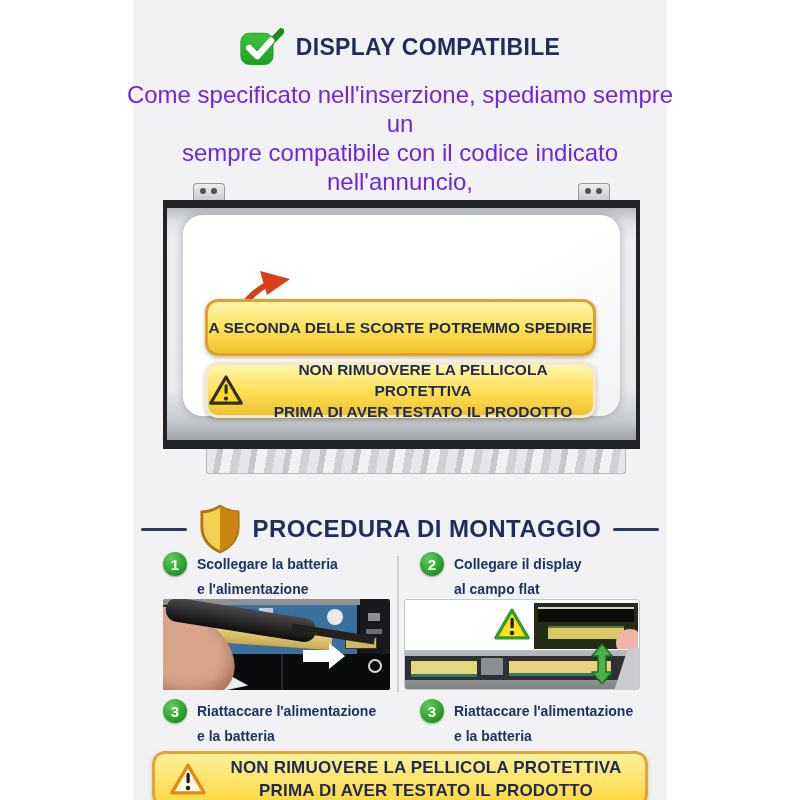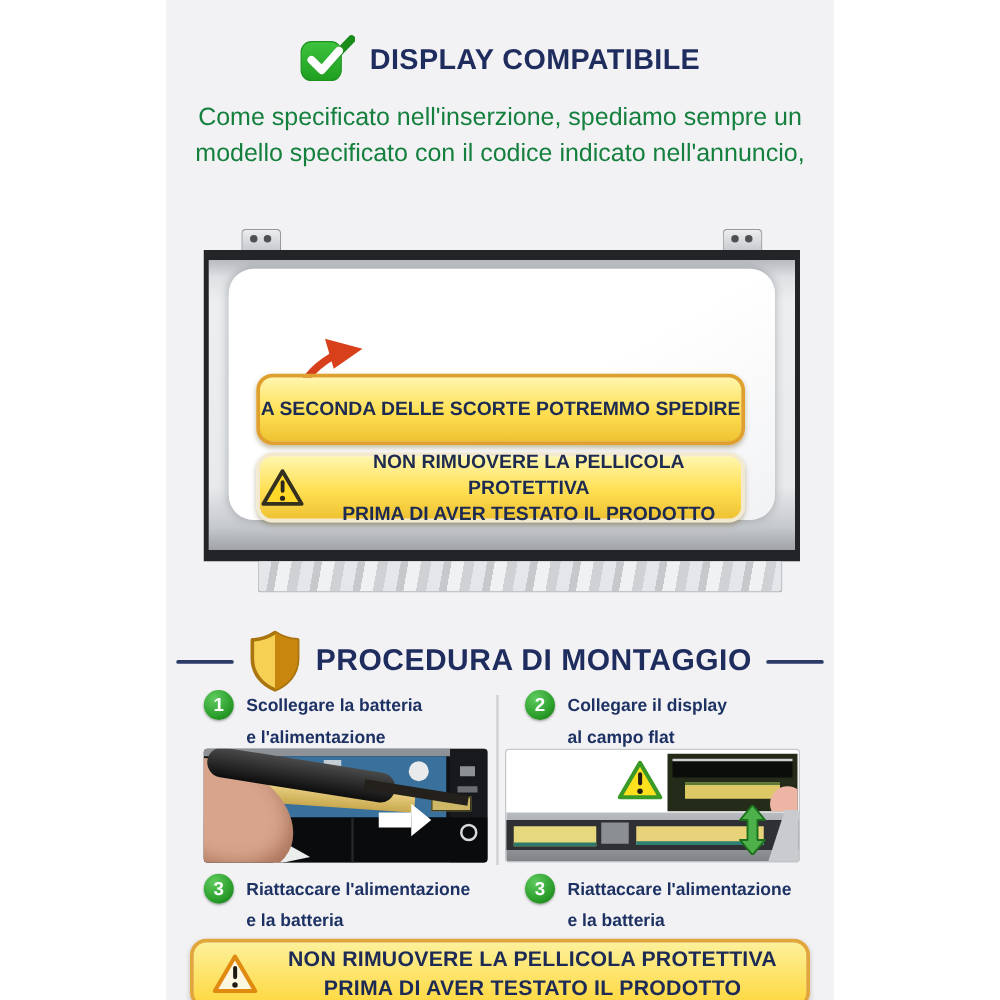--- a/index.html
+++ b/index.html
@@ -3,21 +3,21 @@
 <meta charset="utf-8">
 <style>
   html,body{margin:0;padding:0;background:#ffffff;}
   body{width:800px;height:800px;font-family:"Liberation Sans",sans-serif;}
   #canvas{position:relative;width:704px;height:800px;overflow:hidden;background:#ffffff;}
   .band{position:absolute;left:133px;top:0;width:534px;height:800px;background:#f2f2f5;}
 
   
   .header{position:absolute;left:133px;top:28px;width:534px;display:flex;align-items:center;justify-content:center;gap:12px;}
   .title{font-size:23px;font-weight:bold;color:#1f2c5e;letter-spacing:.3px;white-space:nowrap;}
-  .intro{position:absolute;left:123px;top:80px;width:554px;text-align:center;font-size:20px;line-height:29px;color:#15803d;}
+  .intro{position:absolute;left:123px;top:80px;width:554px;text-align:center;font-size:24px;line-height:29px;color:#6d28d9;}
 
   
   .hinge{position:absolute;width:30px;height:19px;top:183px;background:linear-gradient(180deg,#ecedef,#c2c4c8);border:1px solid #97999d;border-bottom:none;border-radius:4px 4px 0 0;}
   .hinge .hole{position:absolute;top:4px;width:6px;height:6px;border-radius:50%;background:#4e5054;}
   .panel{position:absolute;left:163px;top:200px;width:477px;height:249px;box-sizing:border-box;background:linear-gradient(180deg,#b7babe 0,#dfe1e4 6%,#eceef0 14%,#e8eaec 78%,#c6c9cd 92%,#9fa2a6 100%);border:4px solid #222428;border-top-width:8px;border-bottom-width:9px;}
   .screen{position:absolute;left:16px;top:7px;right:16px;bottom:24px;border-radius:20px;background:linear-gradient(150deg,#ffffff 55%,#f1f2f4);box-shadow:0 0 8px rgba(120,125,132,.55);}
   .foil{position:absolute;left:206px;top:449px;width:418px;height:24px;background:repeating-linear-gradient(100deg,#e4e6e9 0 10px,#c6c8cc 10px 16px,#f0f1f3 16px 26px,#cfd1d5 26px 34px);border:1px solid #b5b7bb;border-top:none;border-radius:0 0 3px 3px;}
   .red-arrow{position:absolute;left:224px;top:270px;width:74px;height:56px;}
 
   
@@ -99,21 +99,21 @@
       </linearGradient>
         </defs>
       <rect x="1" y="5" width="35" height="34" rx="9" fill="url(#cg)" stroke="#1d921d"></rect>
       <path d="M10 21 L19 30 L45 3" fill="none" stroke="#1a8c1a" stroke-width="7" stroke-linecap="round" stroke-linejoin="round"></path>
       <path d="M10 21 L19 30 L34 13" fill="none" stroke="#ffffff" stroke-width="7" stroke-linecap="round" stroke-linejoin="round"></path>
     </svg>
     <div class="title">DISPLAY COMPATIBILE</div>
   </div>
   <div class="intro">
     <div>Come specificato nell'inserzione, spediamo sempre un</div>
-    <div>modello specificato con il codice indicato nell'annuncio,</div>
+    <div>sempre compatibile con il codice indicato nell'annuncio,</div>
   </div>
 
   <div class="hinge" style="left:193px;">
     <span class="hole" style="left:6px;"></span>
     <span class="hole" style="left:17px;"></span>
   </div>
   <div class="hinge" style="left:578px;">
     <span class="hole" style="left:6px;"></span>
     <span class="hole" style="left:17px;"></span>
   </div>

